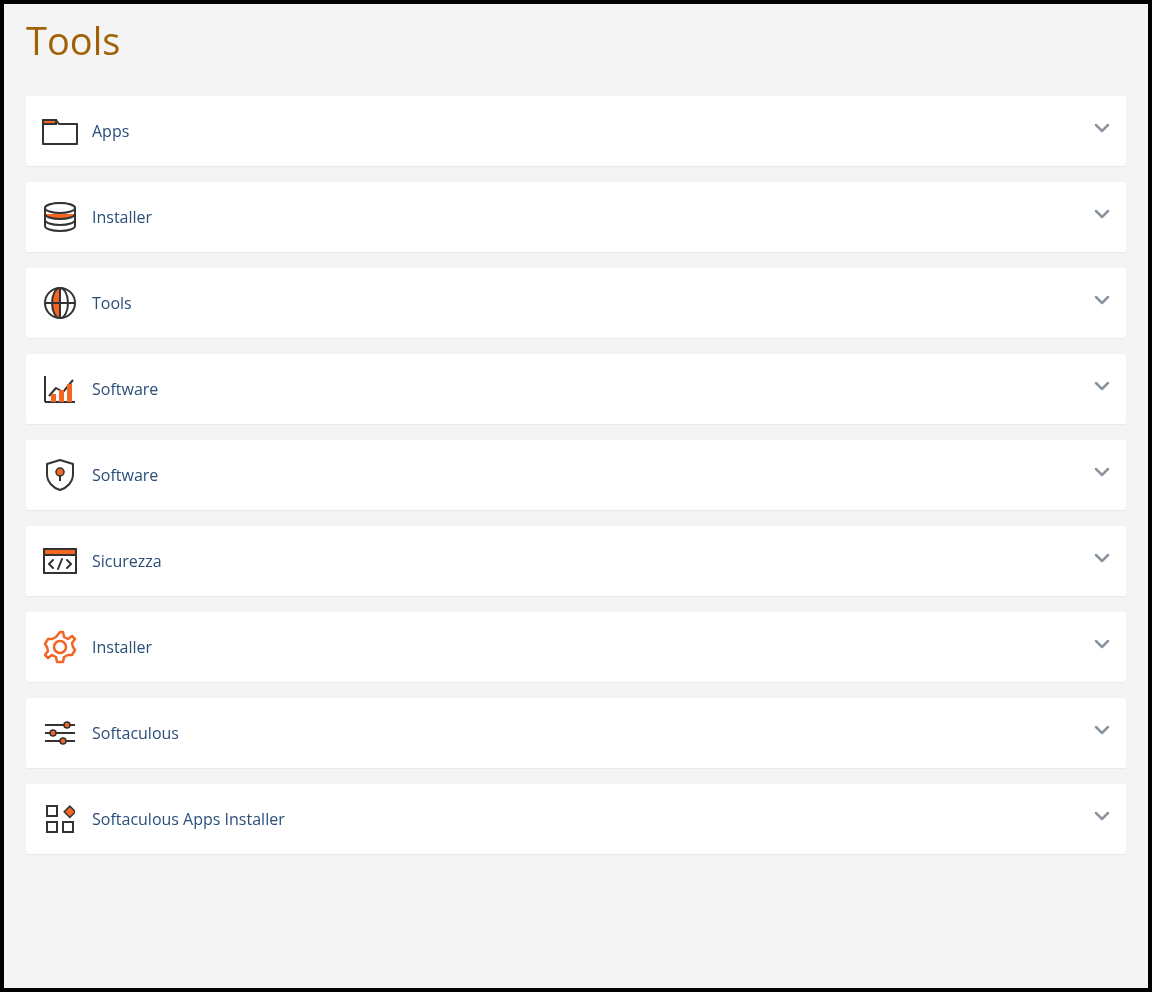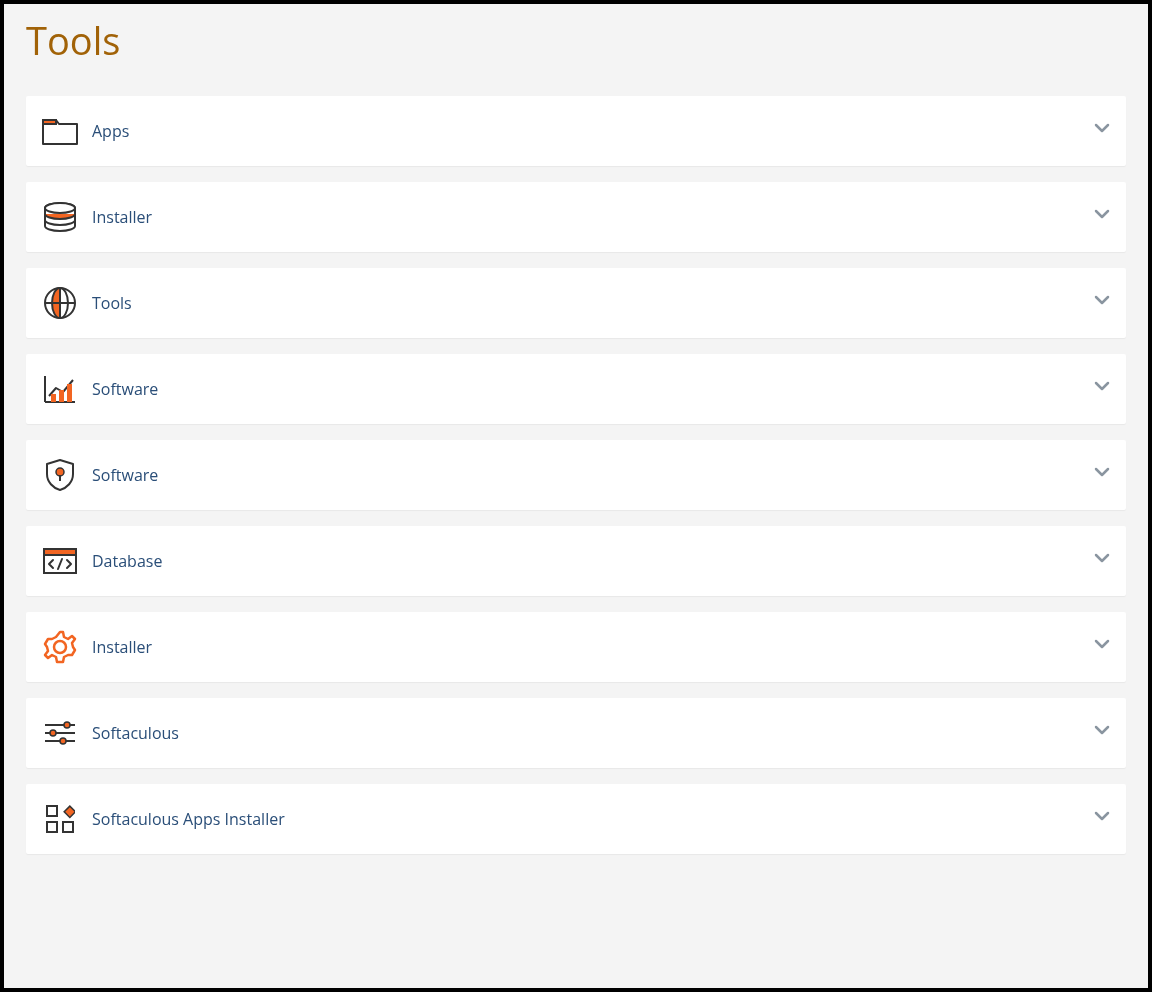--- a/index.html
+++ b/index.html
@@ -159,21 +159,21 @@
   <div class="panel">
     <div class="panel-icon">
       <svg width="34" height="26" viewBox="0 0 34 26">
         <rect x="1" y="1" width="32" height="24" fill="#fff" stroke="#333" stroke-width="2"></rect>
         <rect x="1" y="1" width="32" height="6" fill="#f26522" stroke="#333" stroke-width="2"></rect>
         <path d="M10 12 L6 16 L10 20" fill="none" stroke="#333" stroke-width="2" stroke-linejoin="round" stroke-linecap="round"></path>
         <path d="M24 12 L28 16 L24 20" fill="none" stroke="#333" stroke-width="2" stroke-linejoin="round" stroke-linecap="round"></path>
         <line x1="19" y1="11" x2="15" y2="21" stroke="#333" stroke-width="2" stroke-linecap="round"></line>
       </svg>
     </div>
-    <div class="panel-label">Database</div>
+    <div class="panel-label">Sicurezza</div>
     <div class="chevron">
       <svg width="16" height="10" viewBox="0 0 16 10">
           <path d="M2 2 L8 8 L14 2" fill="none" stroke="#8a95a0" stroke-width="2.5" stroke-linecap="round" stroke-linejoin="round"></path>
         </svg>
     </div>
   </div>
 
   <div class="panel">
     <div class="panel-icon">
       <svg width="34" height="34" viewBox="0 0 34 34">

